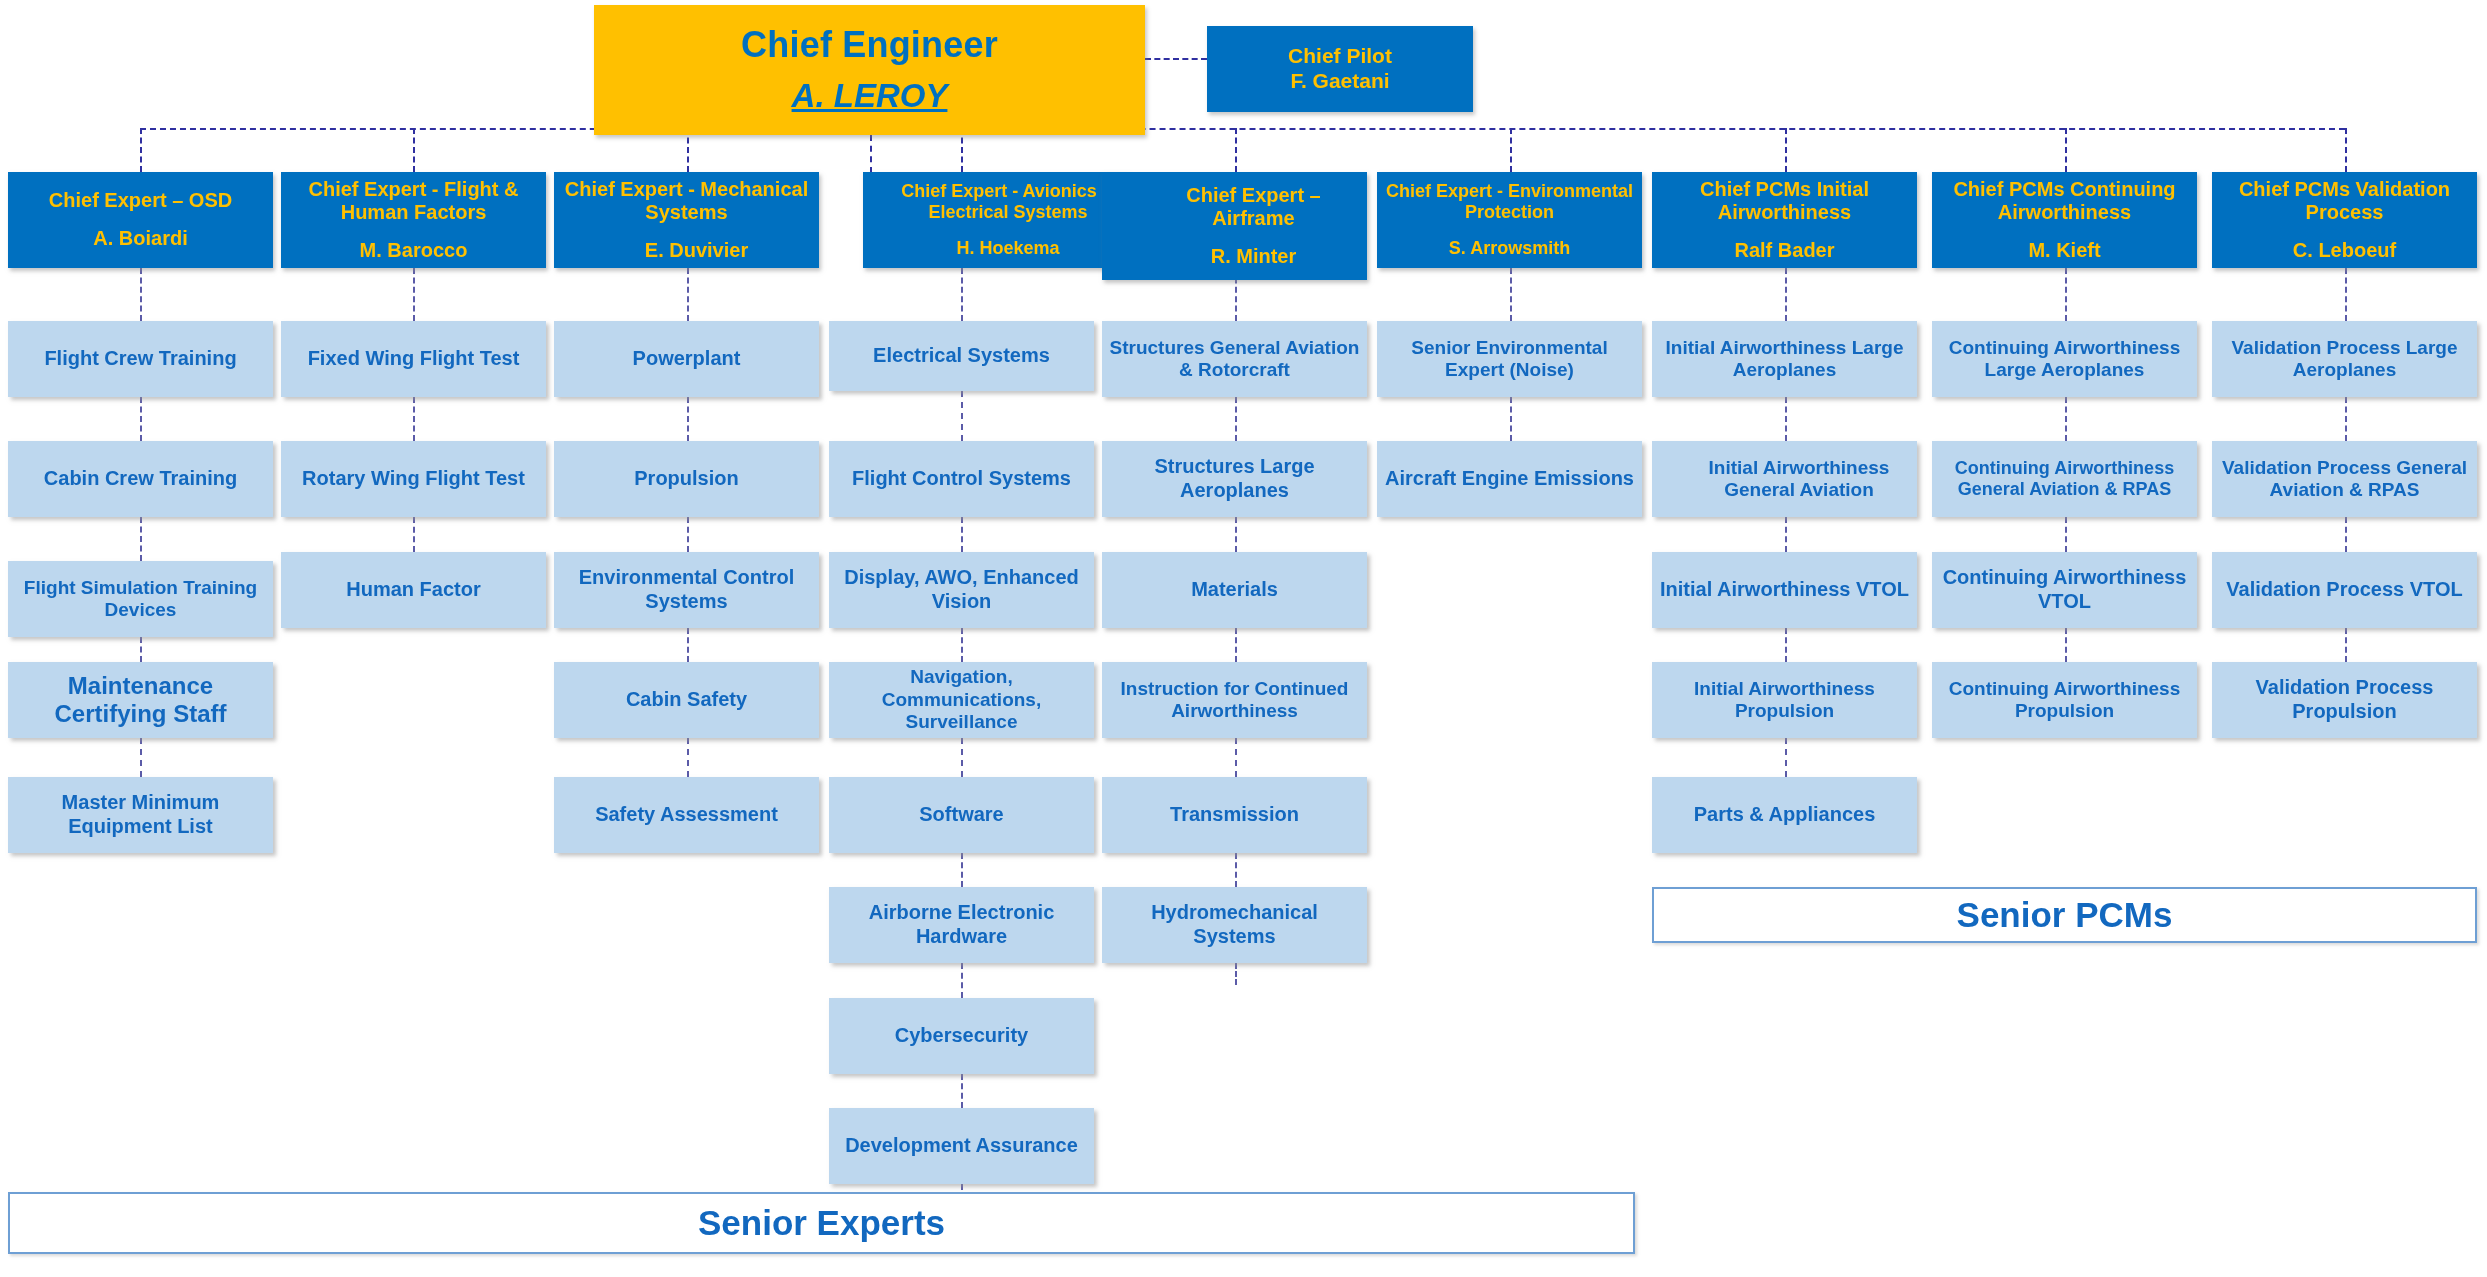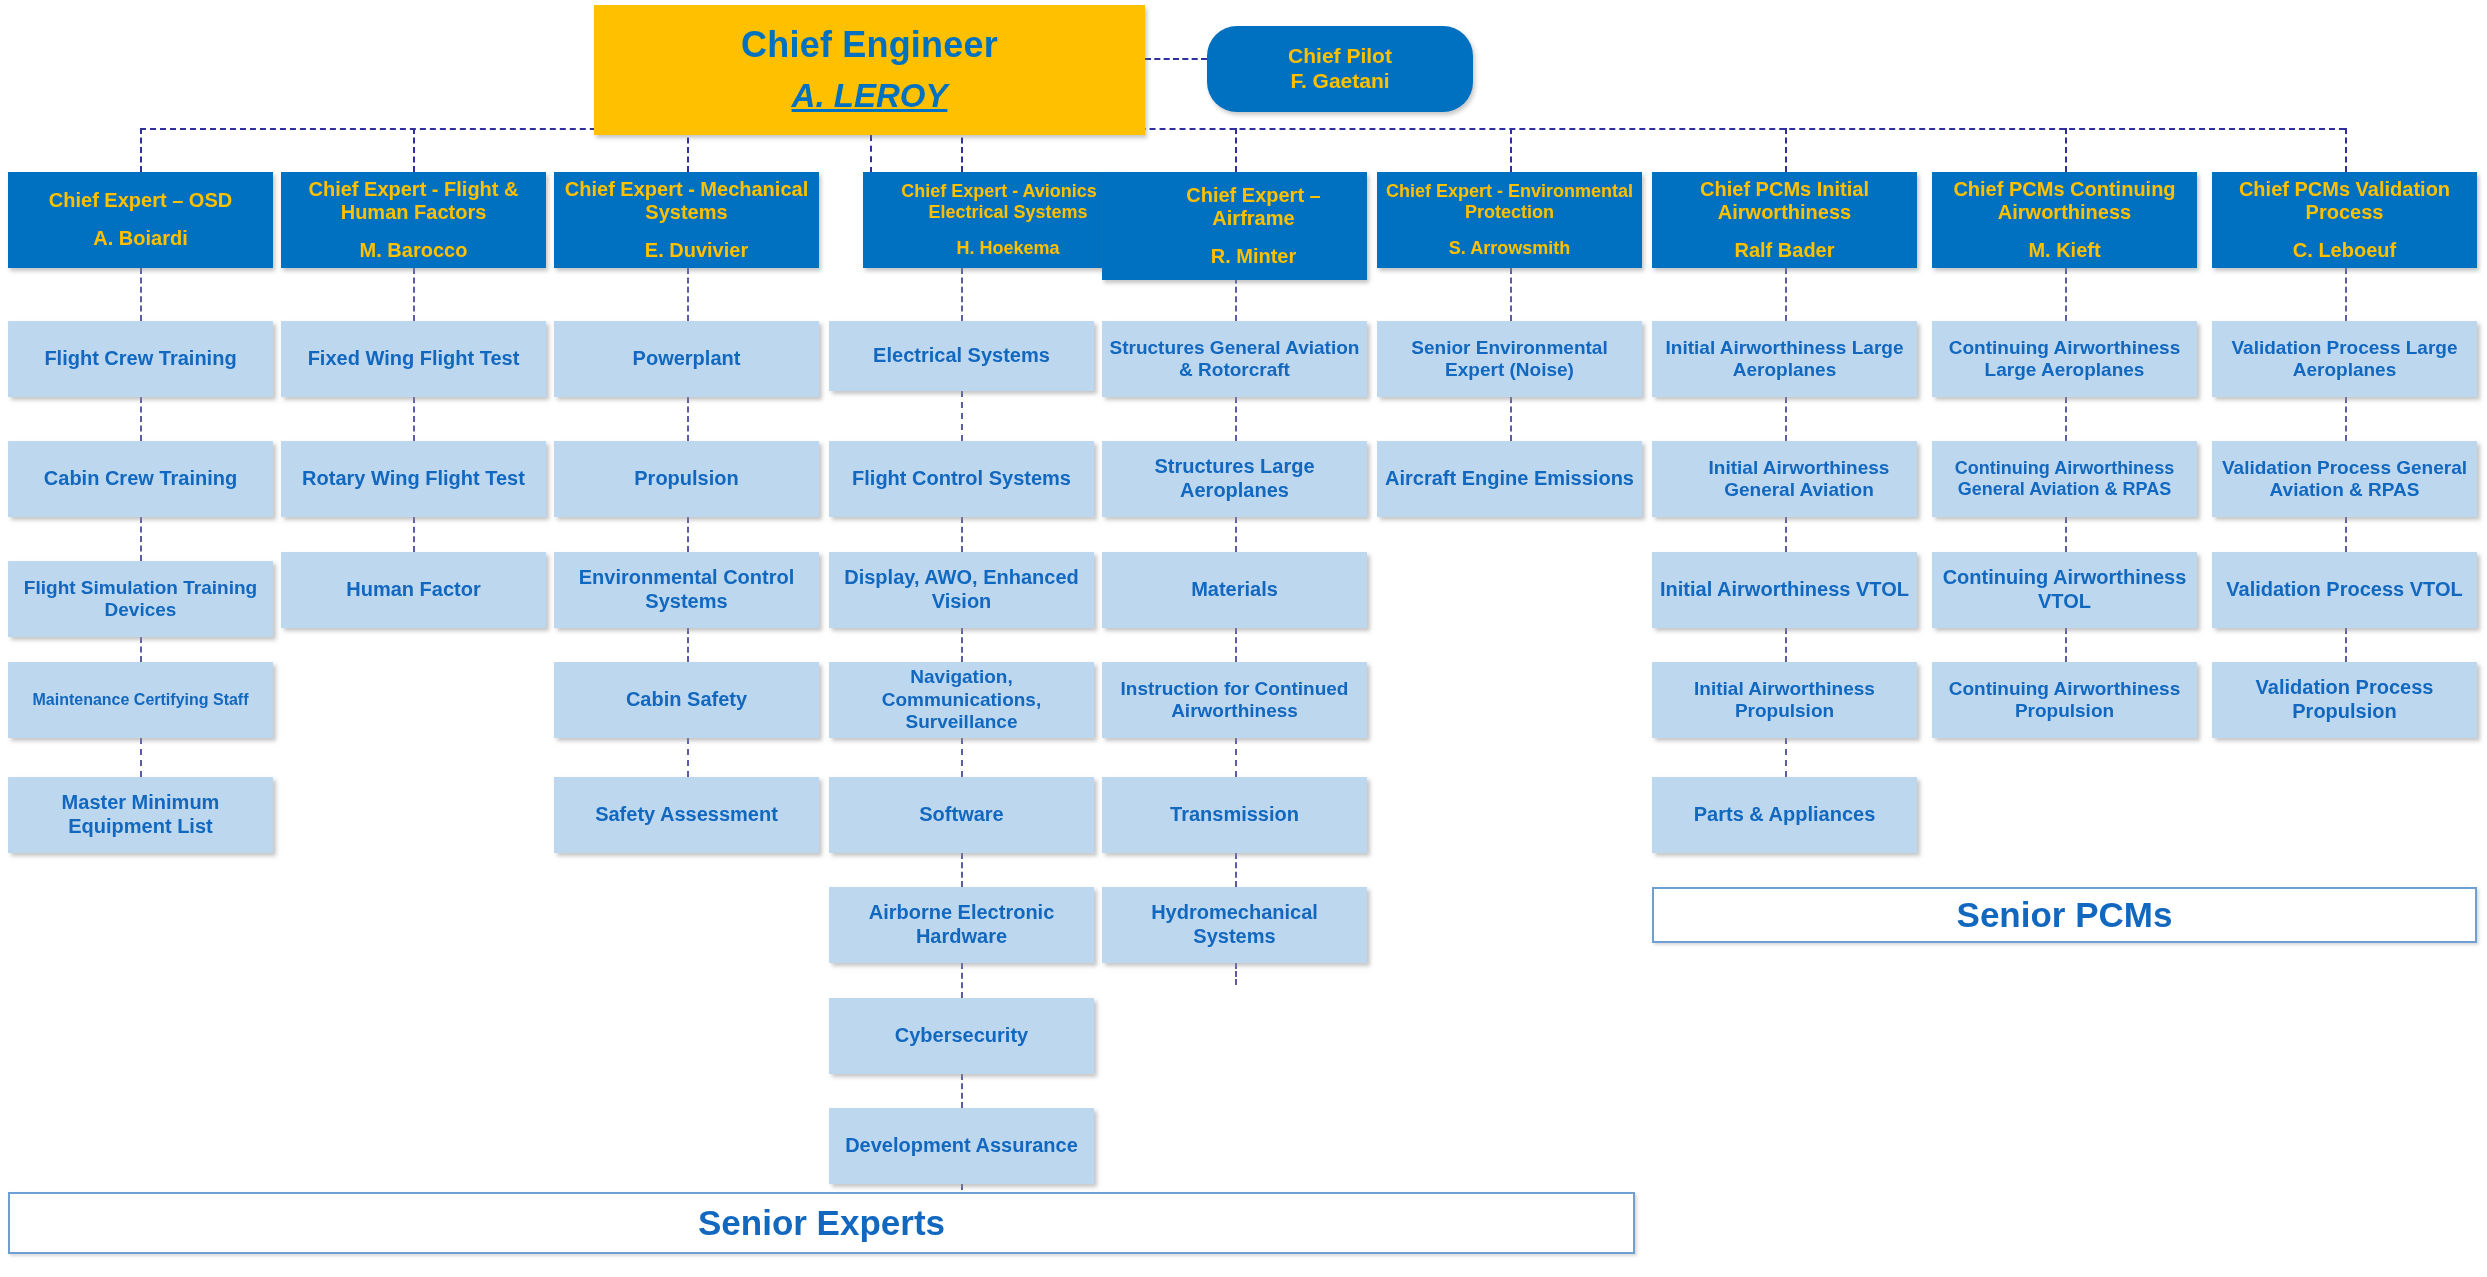--- a/index.html
+++ b/index.html
@@ -48,21 +48,20 @@
     font-style: italic;
     text-decoration: underline;
     margin-top: 10px;
   }
 
   
   .peer-box {
     background: #0070C0;
     color: #FFC000;
     box-shadow: 2px 3px 4px rgba(130,130,130,0.45);
-    border-radius: 30px;
   }
   .peer-line {
     font-size: 21px;
     font-weight: bold;
   }
 
   
   .hdr-box {
     background: #0070C0;
     color: #FFC000;
@@ -191,21 +190,21 @@
   <div class="box peer-box" style="left:1207px; top:26px; width:266px; height:86px;">
     <div class="peer-line">Chief Pilot</div>
     <div class="peer-line">F. Gaetani</div>
   </div>
 
   <div id="columns-layer">
       <div class="box hdr-box" style="left:8px; top:172px; width:265px; height:96px;"><div class="hdr-role" style="font-size: 20px;">Chief Expert – OSD</div><div class="hdr-gap"></div><div class="hdr-name" style="font-size: 20px;">A. Boiardi</div></div>
       <div class="box leaf-box" style="left:8px; top:321px; width:265px; height:76px; font-size:20px;"><div>Flight Crew Training</div></div>
       <div class="box leaf-box" style="left:8px; top:441px; width:265px; height:76px; font-size:20px;"><div>Cabin Crew Training</div></div>
       <div class="box leaf-box" style="left:8px; top:561px; width:265px; height:76px; font-size:19px;"><div>Flight Simulation Training Devices</div></div>
-      <div class="box leaf-box" style="left:8px; top:662px; width:265px; height:76px; font-size:16px;"><div>Maintenance Certifying Staff</div></div>
+      <div class="box leaf-box" style="left:8px; top:662px; width:265px; height:76px; font-size:24px;"><div>Maintenance Certifying Staff</div></div>
       <div class="box leaf-box" style="left:8px; top:777px; width:265px; height:76px; font-size:20px;"><div>Master Minimum Equipment List</div></div>
       <div class="box hdr-box" style="left:281px; top:172px; width:265px; height:96px;"><div class="hdr-role" style="font-size: 20px;">Chief Expert - Flight &amp; Human Factors</div><div class="hdr-gap"></div><div class="hdr-name" style="font-size: 20px;">M. Barocco</div></div>
       <div class="box leaf-box" style="left:281px; top:321px; width:265px; height:76px; font-size:20px;"><div>Fixed Wing Flight Test</div></div>
       <div class="box leaf-box" style="left:281px; top:441px; width:265px; height:76px; font-size:20px;"><div>Rotary Wing Flight Test</div></div>
       <div class="box leaf-box" style="left:281px; top:552px; width:265px; height:76px; font-size:20px;"><div>Human Factor</div></div>
       <div class="box hdr-box" style="left:554px; top:172px; width:265px; height:96px;"><div class="hdr-role" style="font-size: 20px;">Chief Expert - Mechanical Systems</div><div class="hdr-gap"></div><div class="hdr-name" style="font-size: 20px; margin-left: 20px;">E. Duvivier</div></div>
       <div class="box leaf-box" style="left:554px; top:321px; width:265px; height:76px; font-size:20px;"><div>Powerplant</div></div>
       <div class="box leaf-box" style="left:554px; top:441px; width:265px; height:76px; font-size:20px;"><div>Propulsion</div></div>
       <div class="box leaf-box" style="left:554px; top:552px; width:265px; height:76px; font-size:20px;"><div>Environmental Control Systems</div></div>
       <div class="box leaf-box" style="left:554px; top:662px; width:265px; height:76px; font-size:20px;"><div>Cabin Safety</div></div>

